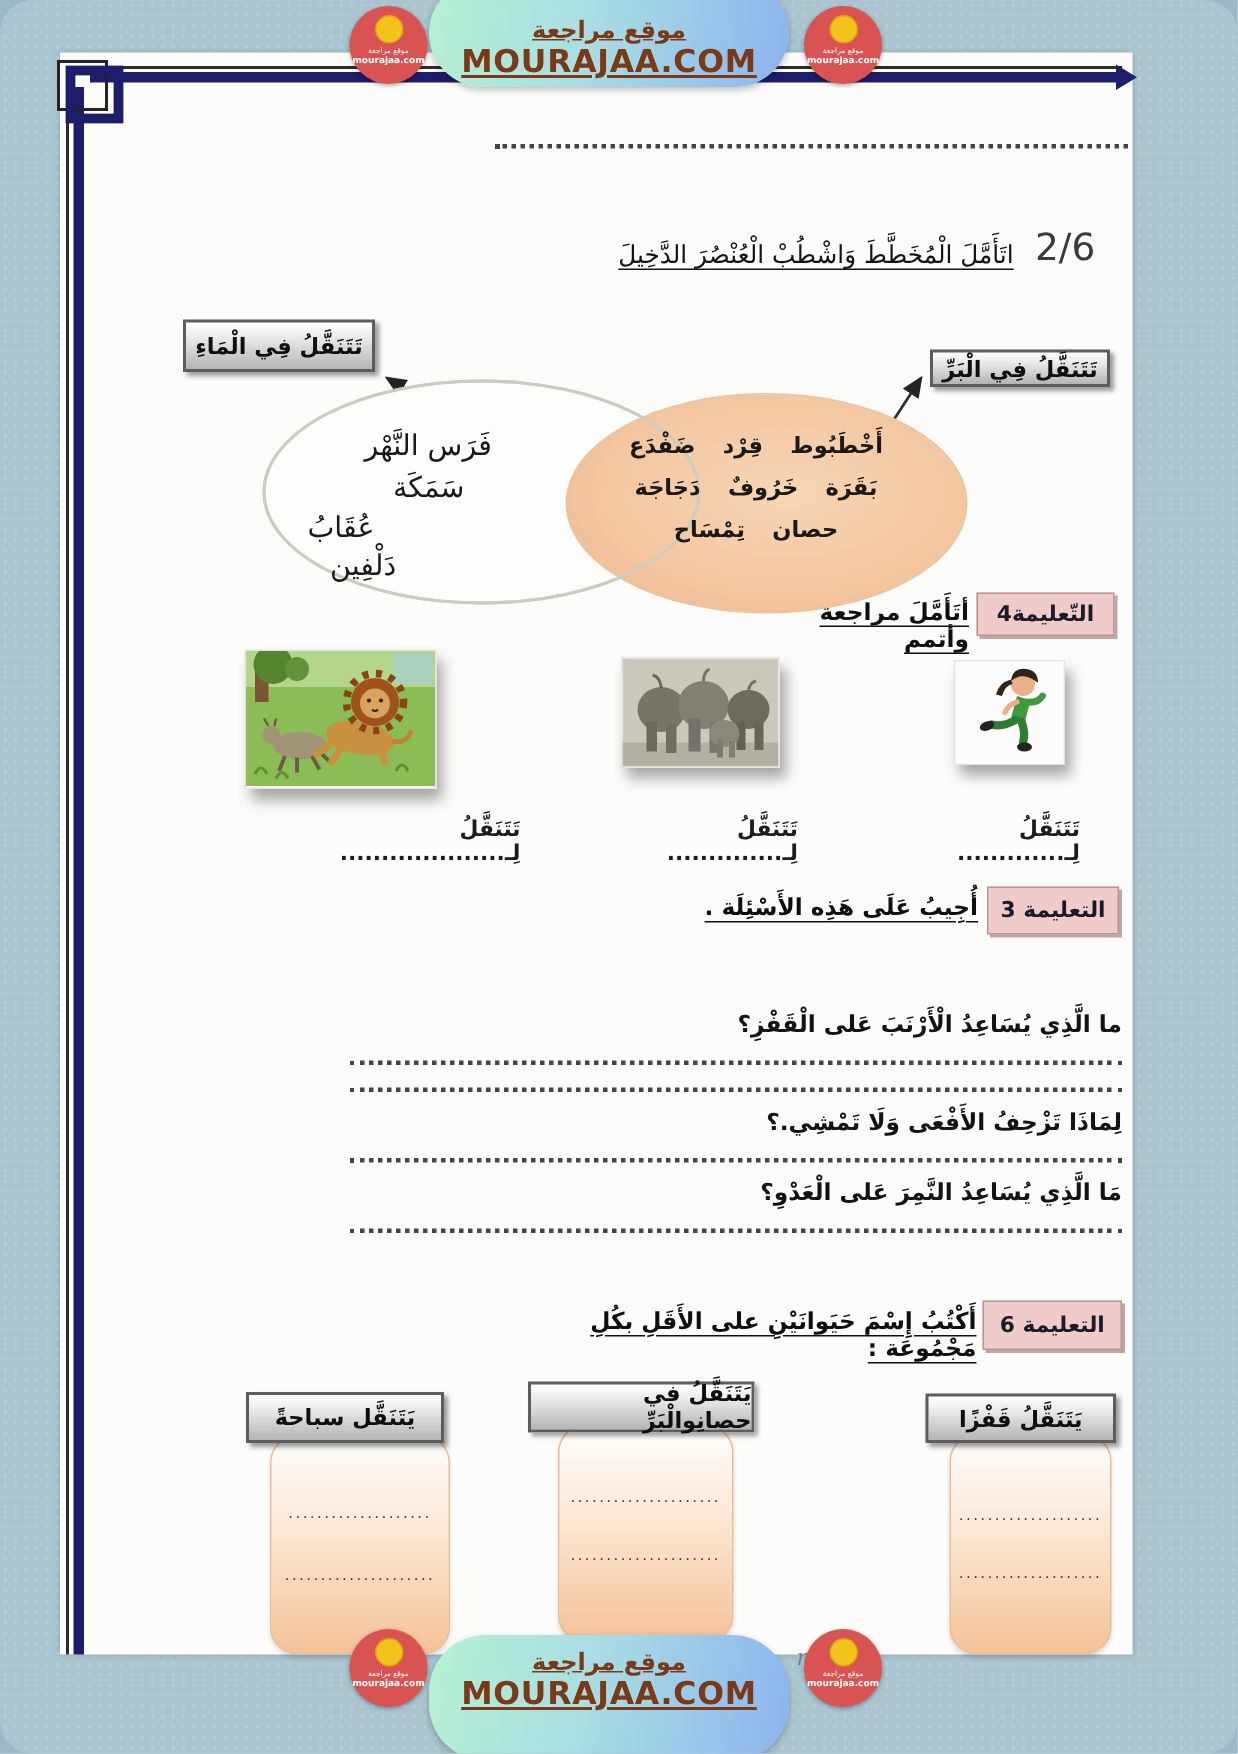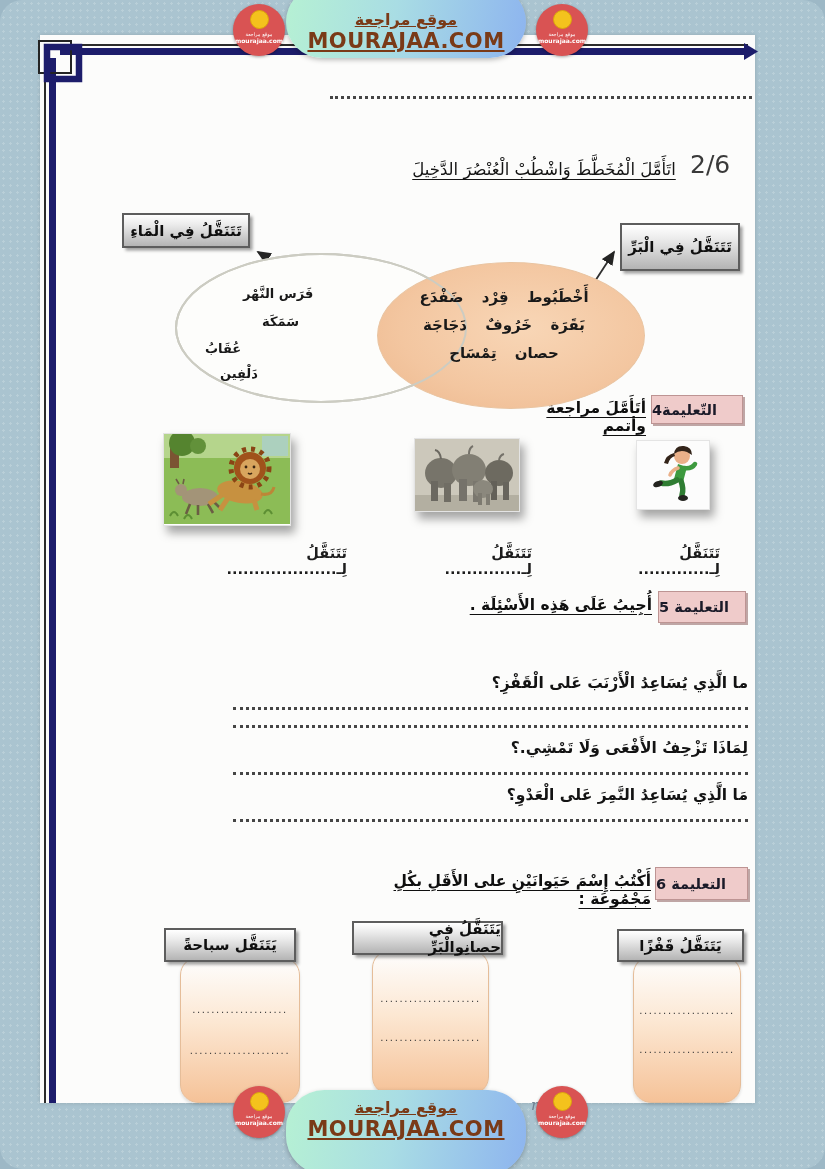--- a/index.html
+++ b/index.html
@@ -44,27 +44,27 @@
     font-weight:bold; font-size:15px; color:#0f0f0f;
   }
   
   .white-oval { left:175px; top:253px; width:292px; height:150px; border-radius:50%;
     background:#fdfdfb; border:2px solid #c3c3ba; }
   .peach-oval { left:377px; top:262px; width:268px; height:147px; border-radius:50%;
     background:radial-gradient(ellipse at 55% 45%, #f8d6b6 0%, #f3c6a0 60%, #edb78c 100%);
     border:1px solid #e9c4a1; }
   .white-oval-line { left:175px; top:253px; width:292px; height:150px; border-radius:50%;
     background:transparent; border:2px solid #ccccc2; pointer-events:none; }
-  .oval-word { font-size:13px; font-weight:bold; color:#191919; direction:rtl; }
+  .oval-word { font-size:19px; font-weight:normal; color:#191919; direction:rtl; }
   .land-rows { left:398px; top:283px; width:212px; text-align:center; direction:rtl;
     font-size:15px; font-weight:bold; color:#191919; line-height:28px; word-spacing:13px; }
   
   .pinkbadge {
     background:#efcbca; border:1.5px solid #bd9493; box-shadow:2px 2px 0 rgba(140,95,95,.55);
-    display:flex; align-items:center; justify-content:flex-end;
+    display:flex; align-items:center; justify-content:center;
     font-weight:bold; font-size:14.5px; color:#1a1a28; direction:rtl;
   }
   .task { font-weight:bold; font-size:15.5px; color:#0f0f0f; text-decoration:underline;
     text-underline-offset:4px; direction:rtl; text-align:right; }
   
   .scene { box-shadow:4px 7px 9px rgba(0,0,0,.35); border:1px solid #e4e4e4; background:#fff; }
   .caption { direction:rtl; font-weight:bold; font-size:14.5px; color:#1c1c1c; text-align:right; }
   
   .q { direction:rtl; text-align:right; font-weight:600; font-size:15.5px; color:#131313;margin-top:26px; }
   
@@ -119,21 +119,21 @@
   </div>
 
   <div class="abs dotline" style="left:330px;top:96px;width:422px"></div>
 
   <div class="abs pagenum" style="left:690px;top:150px" dir="ltr">2/6</div>
   <div class="abs doc-title rtl" style="left:408px;top:160px;width:272px">اتَأَمَّلَ الْمُخَطَّطَ وَاشْطُبْ الْعُنْصُرَ الدَّخِيلَ</div>
 
   <div class="abs graybox" style="left:122px;top:213px;width:128px;height:35px">
     <span class="rtl">تَتَنَقَّلُ فِي الْمَاءِ</span>
   </div>
-  <div class="abs graybox" style="left:620px;top:223px;width:120px;height:48px">
+  <div class="abs graybox" style="left:620px;top:233px;width:120px;height:25px">
     <span class="rtl">تَتَنَقَّلُ فِي الْبَرِّ</span>
   </div>
 
   <div class="abs white-oval" style="z-index:6"></div>
   <div class="abs peach-oval" style="z-index:7"></div>
   <div class="abs white-oval-line" style="z-index:8"></div>
 
   <span class="abs oval-word" style="left:243px;top:286px;z-index:9">فَرَس النَّهْر</span>
   <span class="abs oval-word" style="left:262px;top:314px;z-index:9">سَمَكَة</span>
   <span class="abs oval-word" style="left:205px;top:341px;z-index:9">عُقَابُ</span>
@@ -210,21 +210,21 @@
       <ellipse cx="21" cy="43" rx="5" ry="3" fill="#23231f" transform="rotate(-20 21 43)"></ellipse>
       <ellipse cx="46" cy="57" rx="5" ry="3" fill="#23231f"></ellipse>
     </svg>
   </div>
 
   <div class="abs caption" style="left:600px;top:545px;width:120px">تَتَنَقَّلُ لِـ.............</div>
   <div class="abs caption" style="left:408px;top:545px;width:124px">تَتَنَقَّلُ لِـ..............</div>
   <div class="abs caption" style="left:213px;top:545px;width:134px">تَتَنَقَّلُ لِـ....................</div>
 
   <div class="abs pinkbadge" style="left:658px;top:591px;width:88px;height:32px">
-    <span>التعليمة 5</span>
+    <span>التعليمة 3</span>
   </div>
   <div class="abs task" style="left:420px;top:596px;width:232px">أُجِيبُ عَلَى هَذِه الأَسْئِلَة .</div>
 
   <div class="abs" style="left:233px;top:648px;width:515px">
     <div class="q">ما الَّذِي يُسَاعِدُ الْأَرْنَبَ عَلى الْقَفْزِ؟</div>
     <div class="dotline" style="margin-top:15px"></div>
     <div class="dotline" style="margin-top:15px"></div>
     <div class="q" style="margin-top:11px">لِمَاذَا تَزْحِفُ الأَفْعَى وَلَا تَمْشِي.؟</div>
     <div class="dotline" style="margin-top:15px"></div>
     <div class="q" style="margin-top:11px">مَا الَّذِي يُسَاعِدُ النَّمِرَ عَلى الْعَدْوِ؟</div>

